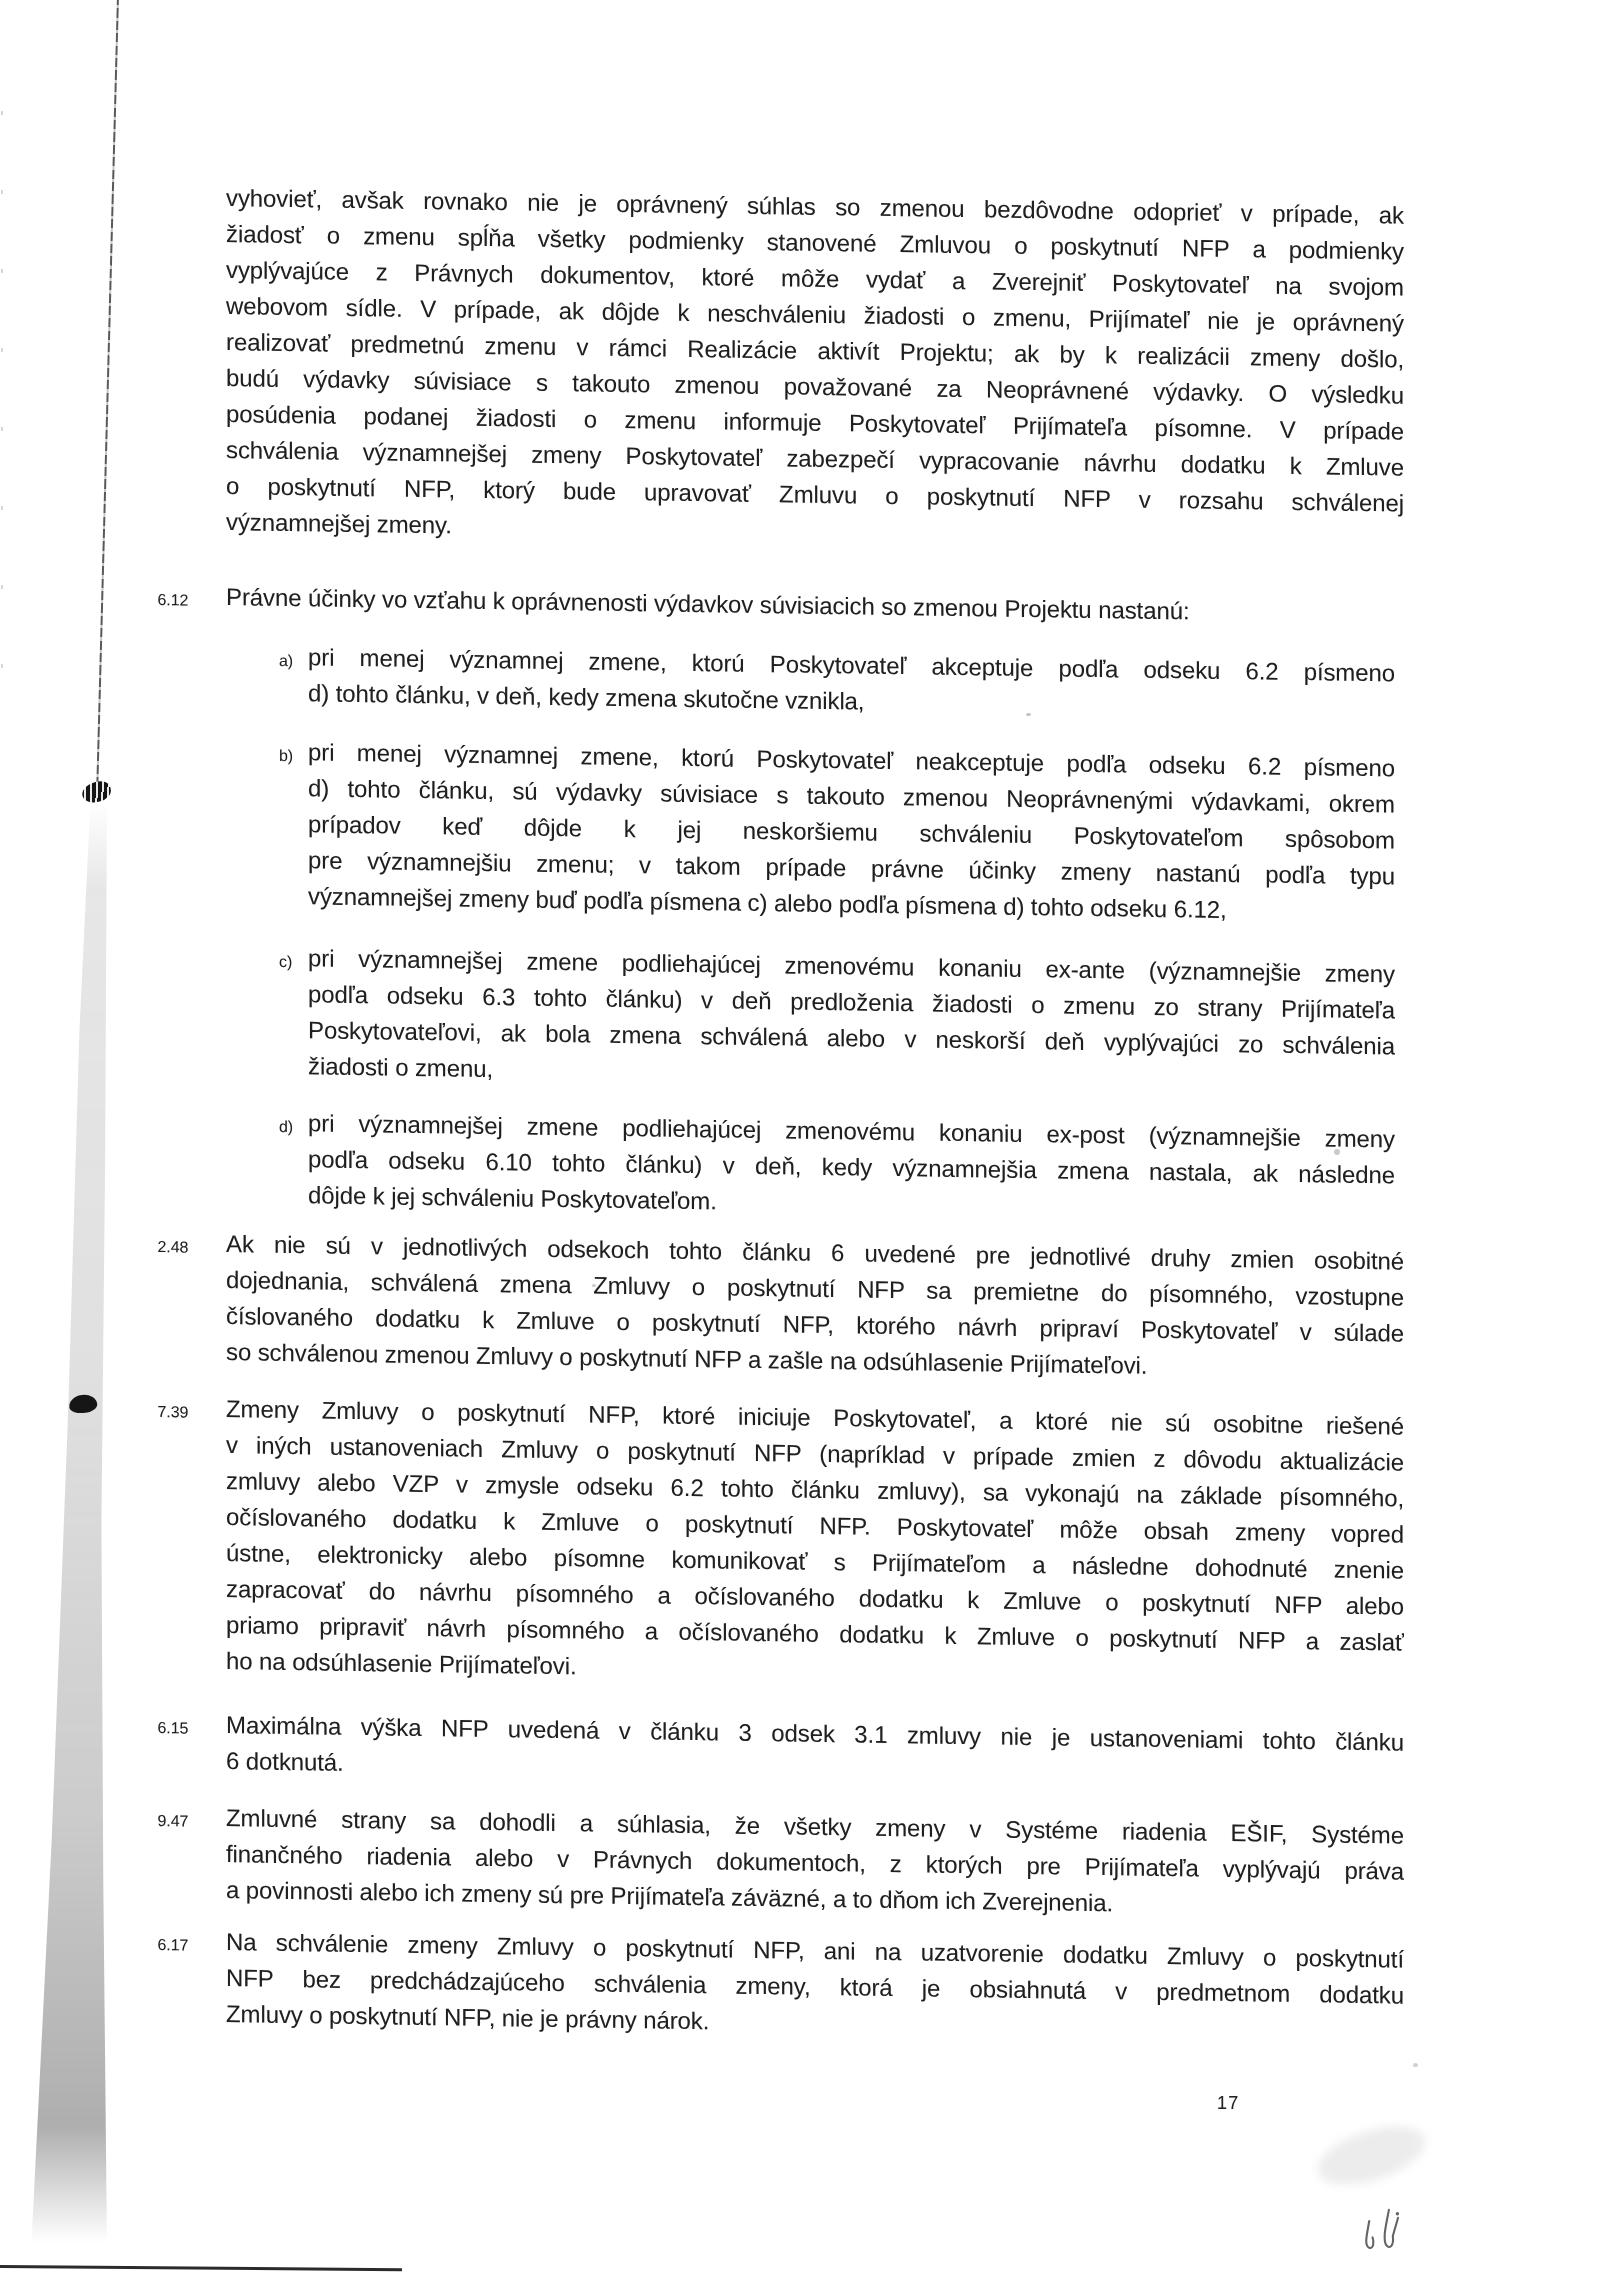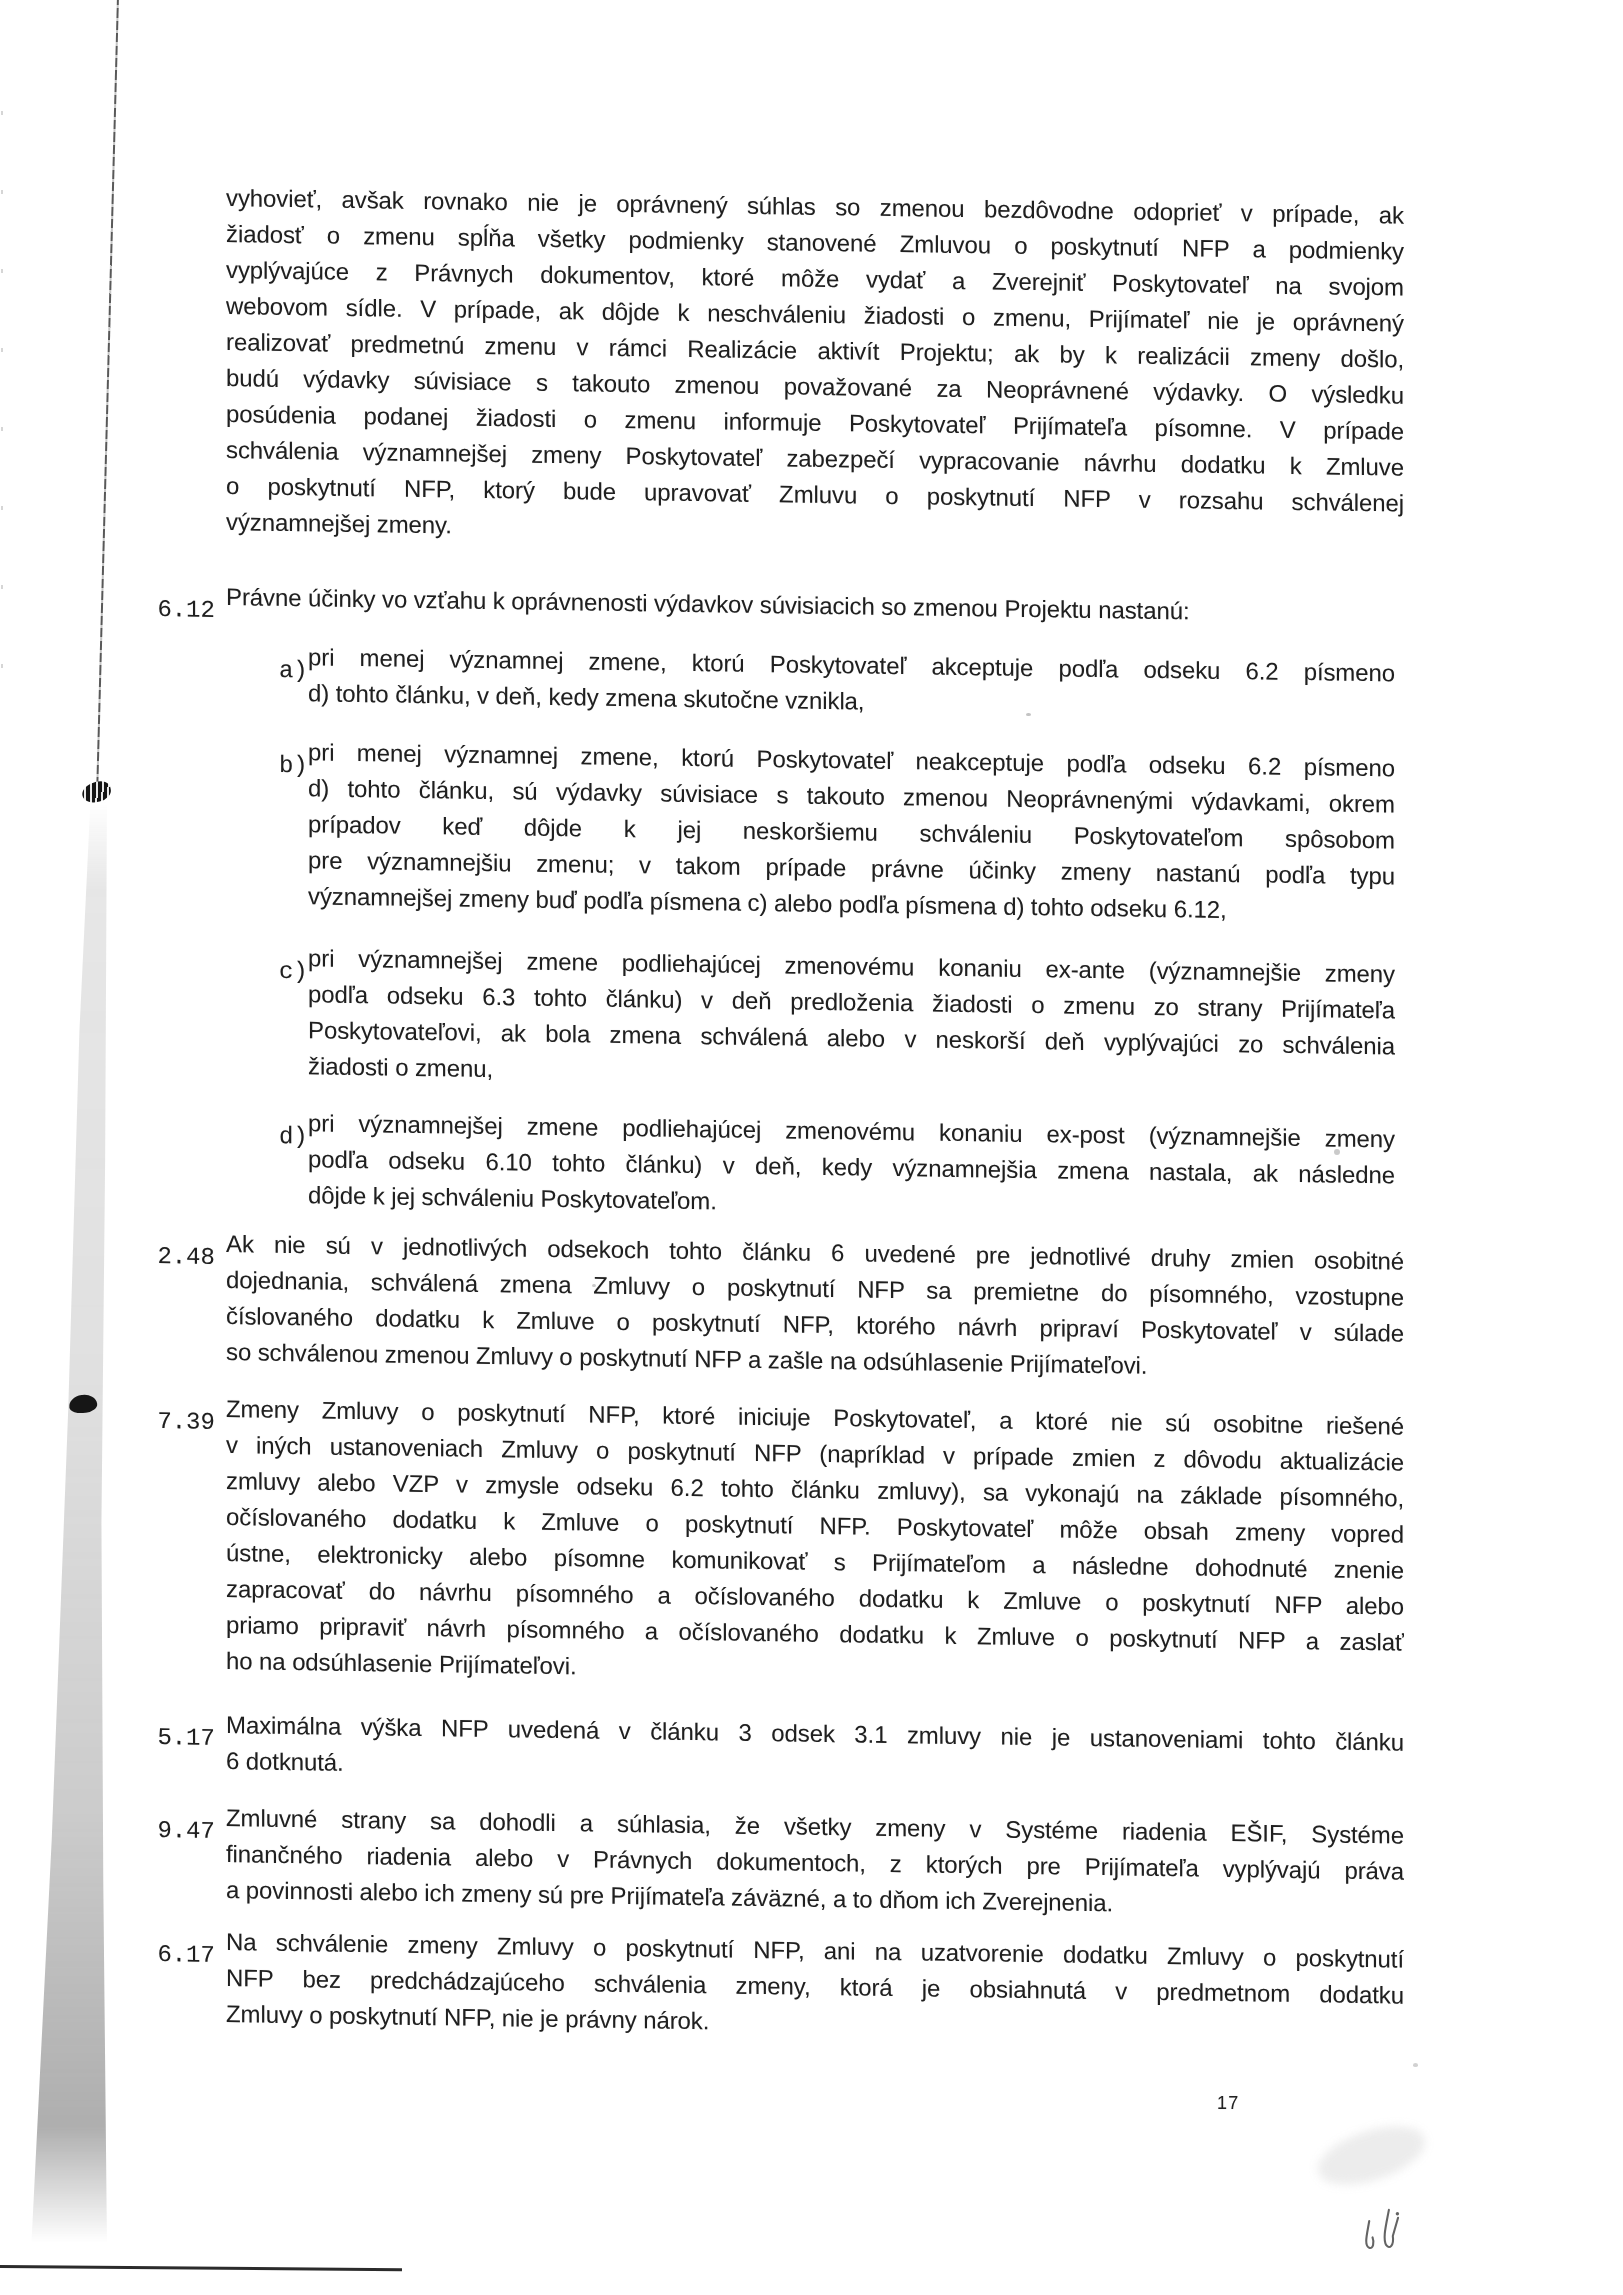--- a/index.html
+++ b/index.html
@@ -8,23 +8,22 @@
     font-family:"Liberation Sans","DejaVu Sans",sans-serif;
     color:#1f1f1f;overflow:hidden;
   }
   
   #doc{
     position:absolute;left:151px;top:0;width:1257px;height:2225px;
     transform:skewY(0.85deg);transform-origin:0 0;
   }
   .block{position:absolute;left:0;width:1257px;}
   .num,.item-label{
-    position:absolute;top:14px;line-height:36px;font-size:24px;letter-spacing:-0.1px;
+    position:absolute;top:4px;line-height:36px;font-size:16px;letter-spacing:-0.1px;
     text-shadow:0 0 0.7px rgba(30,30,30,.25);
-    font-family:Liberation Mono, monospace;
   }
   .num{left:6.5px;}
   .item-label{left:128px;}
   .lines{position:absolute;top:0;}
   .body-lines{left:75px;width:1178px;}
   .item-lines{left:157px;width:1087px;}
   .lines>div{
     line-height:36px;height:36px;font-size:24px;letter-spacing:-0.1px;
     text-align:justify;text-align-last:justify;overflow:hidden;
     text-shadow:0 0 0.7px rgba(30,30,30,.25);
@@ -183,21 +182,21 @@
         <div>zmluvy alebo VZP v zmysle odseku 6.2 tohto článku zmluvy), sa vykonajú na základe písomného,</div>
         <div>očíslovaného dodatku k Zmluve o poskytnutí NFP. Poskytovateľ môže obsah zmeny vopred</div>
         <div>ústne, elektronicky alebo písomne komunikovať s Prijímateľom a následne dohodnuté znenie</div>
         <div>zapracovať do návrhu písomného a očíslovaného dodatku k Zmluve o poskytnutí NFP alebo</div>
         <div>priamo pripraviť návrh písomného a očíslovaného dodatku k Zmluve o poskytnutí NFP a zaslať</div>
         <div class="last">ho na odsúhlasenie Prijímateľovi.</div>
       </div>
   </section>
 
   <section class="block" style="top:1706px">
-    <span class="num">5.17</span>
+    <span class="num">6.15</span>
     <div class="lines body-lines">
         <div>Maximálna výška NFP uvedená v článku 3 odsek 3.1 zmluvy nie je ustanoveniami tohto článku</div>
         <div class="last">6 dotknutá.</div>
       </div>
   </section>
 
   <section class="block" style="top:1799px">
     <span class="num">9.47</span>
     <div class="lines body-lines">
         <div>Zmluvné strany sa dohodli a súhlasia, že všetky zmeny v Systéme riadenia EŠIF, Systéme</div>

